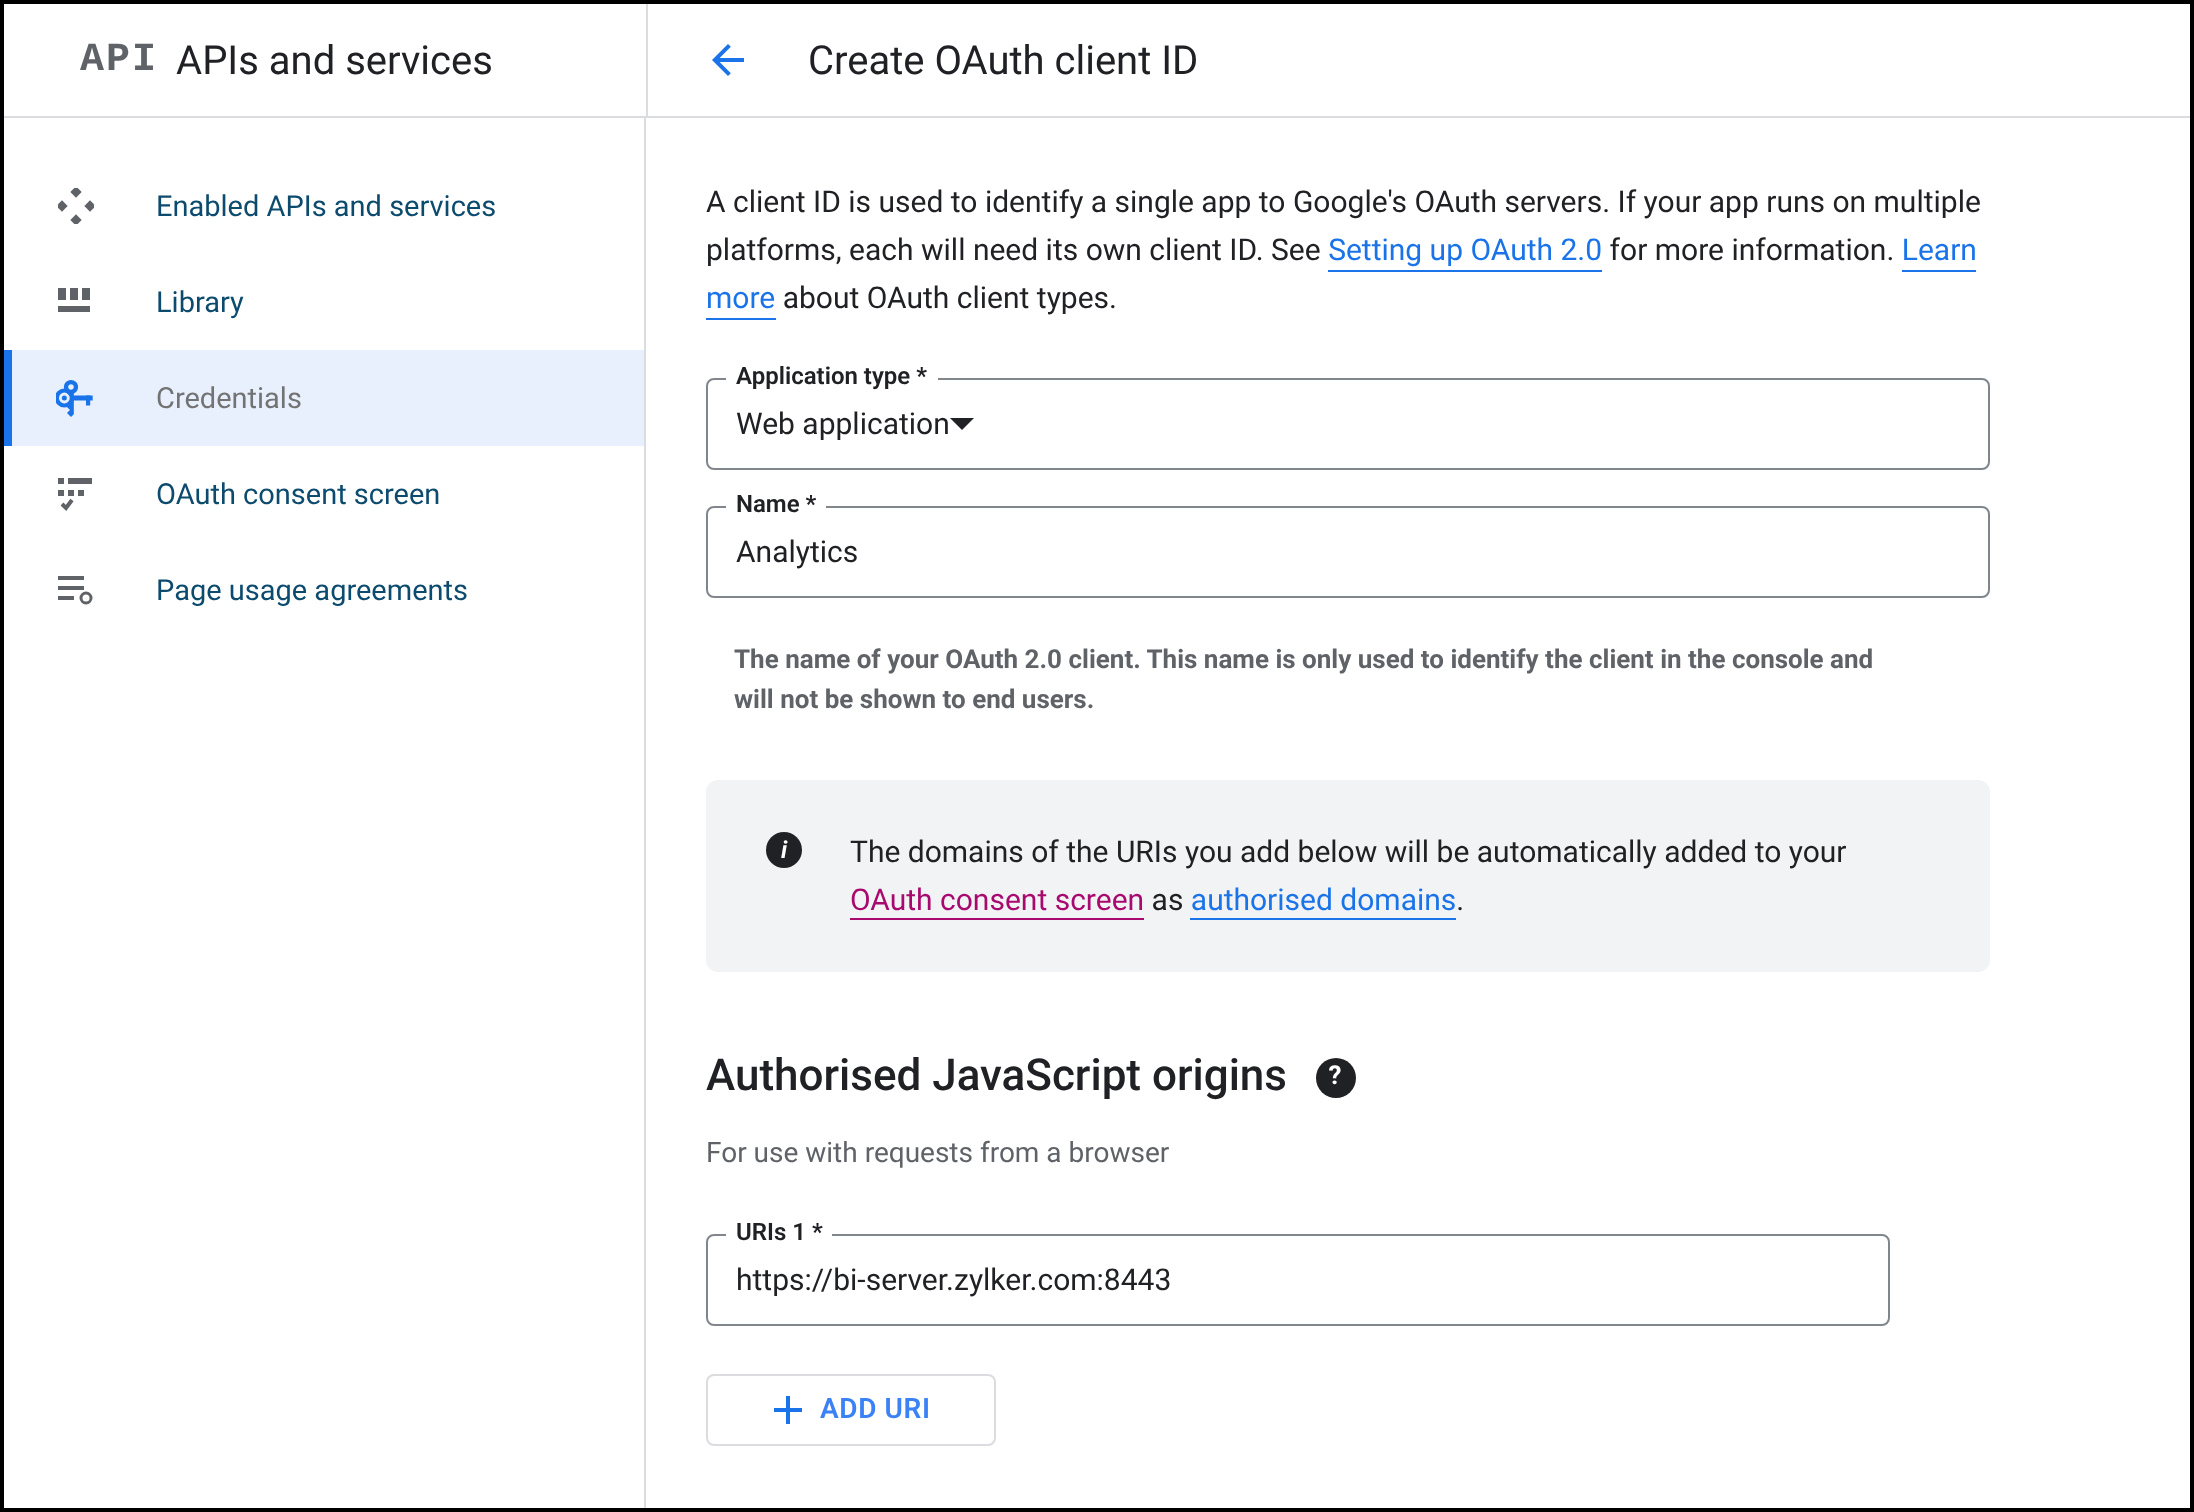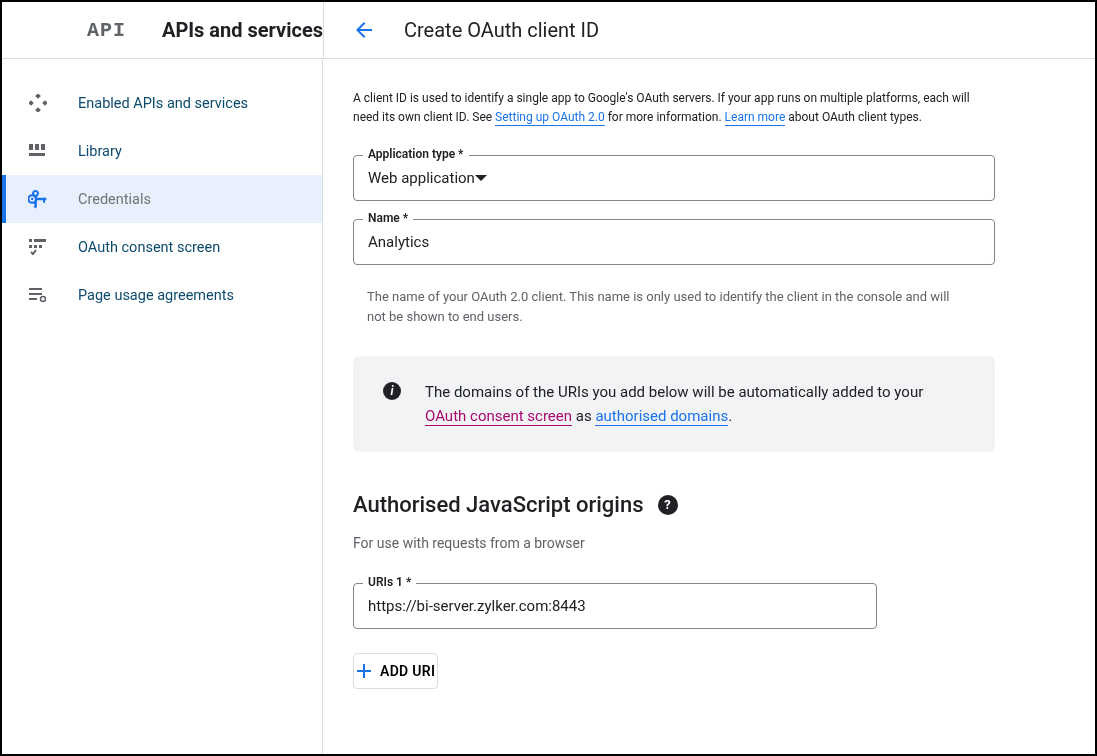--- a/index.html
+++ b/index.html
@@ -20,34 +20,33 @@
     .topbar {
       display: flex;
       height: 57px;
       border-bottom: 1px solid #dadce0;
     }
     .topbar-left {
       width: 321px;
       display: flex;
       align-items: center;
       padding-left: 38px;
-      gap: 36px;
-      justify-content: flex-end;
+      gap: 9px;
     }
     .api-logo {
       font-family: 'Courier New', monospace;
       font-weight: 900;
       font-size: 20px;
       color: #5f6368;
       letter-spacing: 1px;
     }
     .topbar-title {
       font-size: 20px;
       color: #202124;
-      font-weight: 700;
+      font-weight: 400;
     }
     .topbar-right {
       flex: 1;
       display: flex;
       align-items: center;
       padding-left: 28px;
       gap: 28px;
       border-left: 1px solid #dadce0;
     }
     .back-arrow {
@@ -106,21 +105,21 @@
     .sidebar-item.active .icon {
       color: #1a73e8;
     }
     .content {
       flex: 1;
       padding: 30px 100px 30px 30px;
       overflow-y: auto;
       color: #202124;
     }
     .intro-text {
-      font-size: 12px;
+      font-size: 15px;
       line-height: 1.6;
       color: #202124;
       margin-bottom: 28px;
     }
     .intro-text a {
       color: #1a73e8;
       text-decoration: none;
       border-bottom: 1px solid #1a73e8;
       padding-bottom: 1px;
     }
@@ -153,20 +152,21 @@
       display: flex;
       align-items: center;
       cursor: pointer;
     }
     .helper-text {
       font-size: 13px;
       color: #5f6368;
       line-height: 1.5;
       padding: 4px 0 0 14px;
       width: 600px;
+      font-weight: bold;
     }
     .info-banner {
       background: #f1f3f4;
       border-radius: 6px;
       padding: 24px 30px;
       display: flex;
       gap: 24px;
       margin-top: 30px;
       margin-bottom: 40px;
       align-items: flex-start;
@@ -225,34 +225,34 @@
       font-size: 13px;
       font-weight: bold;
       cursor: pointer;
     }
     .subtext {
       font-size: 14px;
       color: #5f6368;
       margin-bottom: 32px;
     }
     .uri-field {
-      width: 524px;
+      width: 592px;
       margin-bottom: 24px;
     }
     .add-uri-btn {
       display: inline-flex;
       align-items: center;
       gap: 8px;
       border: 1px solid #dadce0;
       background: #fff;
-      color: #000000;
+      color: #3b82f6;
       font-size: 14px;
       font-weight: 600;
       height: 36px;
-      padding: 0 2px;
+      padding: 0 32px;
       border-radius: 4px;
       cursor: pointer;
       letter-spacing: 0.3px;
     }
     .dropdown-arrow {
       width: 0;
       height: 0;
       border-left: 6px solid transparent;
       border-right: 6px solid transparent;
       border-top: 6px solid #202124;

